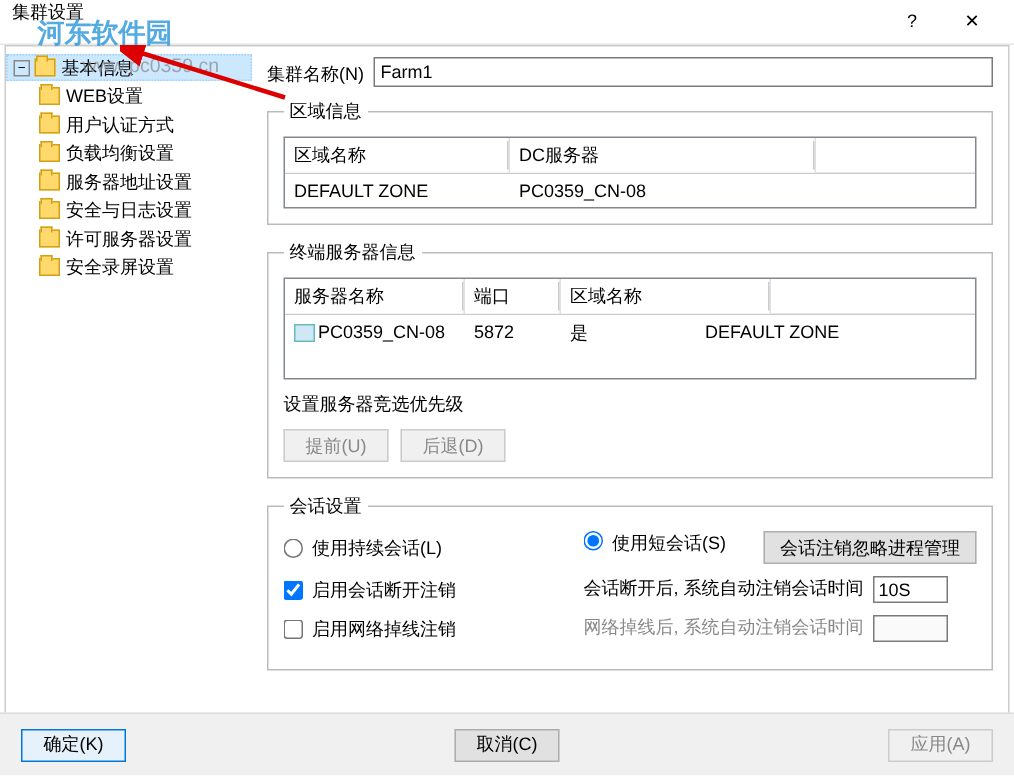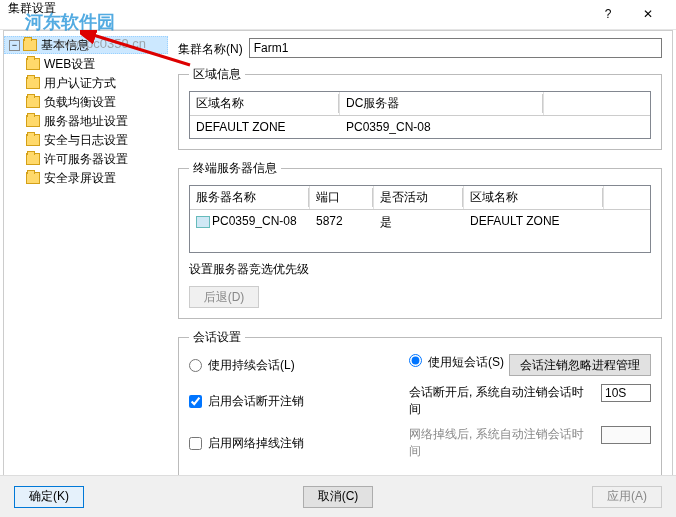--- a/index.html
+++ b/index.html
@@ -29,21 +29,21 @@
 .grid-head .col{padding:3px 6px;border-right:1px solid #e0e0e0;background:#fff;position:relative}
 .grid-head .col:after{content:'';position:absolute;right:0;top:2px;bottom:2px;width:1px;background:#ccc}
 .grid-body{min-height:20px}
 .grid-row{display:flex;padding:2px 0}
 .grid-row .col{padding:2px 6px}
 .srv-icon{width:14px;height:12px;display:inline-block;background:#d0e8f5;border:1px solid #6bb;margin-right:2px;vertical-align:middle}
 .btn-row{display:flex;gap:8px;margin-top:8px}
 .btn-std{height:22px;min-width:70px;padding:0 10px;border:1px solid #adadad;background:#e1e1e1;cursor:pointer}
 .btn-std:disabled{color:#888;background:#f0f0f0;cursor:default;border-color:#ccc}
 .btn-std.primary{border:1px solid #0078d7;background:#e5f1fb}
-.radio-row{display:flex;align-items:center;margin-bottom:8px;gap:20px}
+.radio-row{display:flex;align-items:center;margin-bottom:8px;}
 .radio-row .rleft{width:200px;display:flex;align-items:center}
 .radio-row .rright{flex:1;display:flex;align-items:flex-start}
 input[type=radio],input[type=checkbox]{margin-right:6px}
 .timeout-input{width:50px;height:18px;border:1px solid #7a7a7a;padding:0 3px;margin-left:6px}
 .disabled-text{color:#888}
 .footer{position:absolute;bottom:0;left:0;right:0;height:42px;border-top:1px solid #ddd;display:flex;justify-content:space-between;align-items:center;padding:0 14px;gap:8px;background:#f0f0f0}
 .inner-border{position:absolute;top:30px;left:3px;right:3px;bottom:3px;border:1px solid #ccc;pointer-events:none}
 .priority-label{margin-top:8px;margin-bottom:3px;display:block}
 .c1{width:150px}.c2{width:204px}
 .sc1{width:120px}.sc2{width:64px}.sc3{width:90px}.sc4{width:140px}
@@ -134,34 +134,34 @@
         </div>
       </div>
     </fieldset>
 
     <fieldset>
       <legend>终端服务器信息</legend>
       <div class="grid">
         <div class="grid-head">
           <div class="col sc1">服务器名称</div>
           <div class="col sc2">端口</div>
-          <div class="col sc3">是否活动</div>
           <div class="col sc4">区域名称</div>
         </div>
         <div class="grid-body" style="min-height:42px">
           <div class="grid-row">
             <div class="col sc1"><span class="srv-icon"></span><span>PC0359_CN-08</span></div>
             <div class="col sc2">5872</div>
             <div class="col sc3">是</div>
             <div class="col sc4">DEFAULT ZONE</div>
           </div>
         </div>
       </div>
       <span class="priority-label">设置服务器竞选优先级</span>
       <div class="btn-row">
+        <button class="btn-std" disabled="">提前(U)</button>
         <button class="btn-std" disabled="">后退(D)</button>
       </div>
     </fieldset>
 
     <fieldset>
       <legend>会话设置</legend>
       <div class="radio-row">
         <div class="rleft">
           <input type="radio" name="sess" style="">
           <label>使用持续会话(L)</label>

